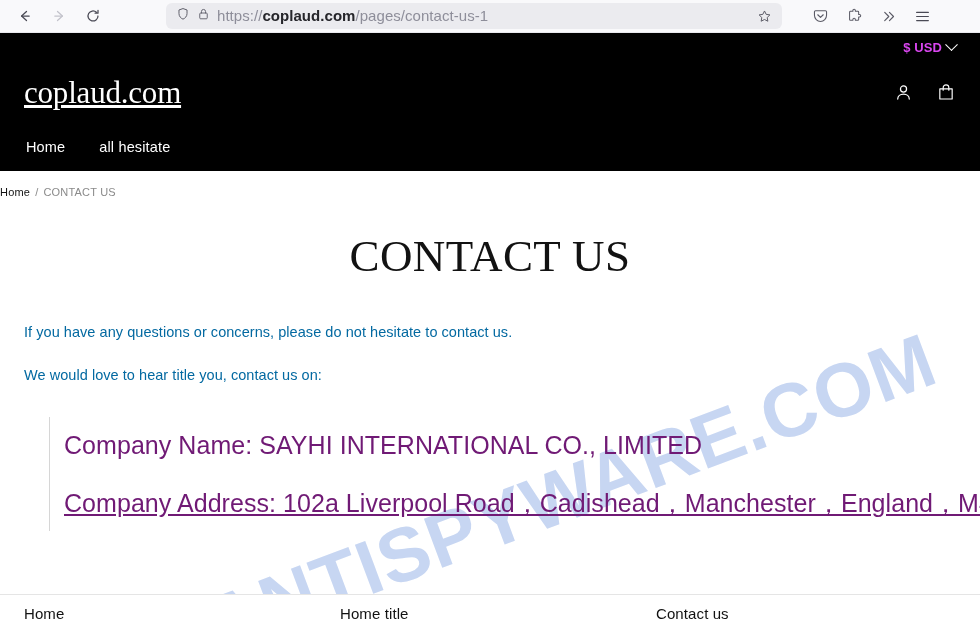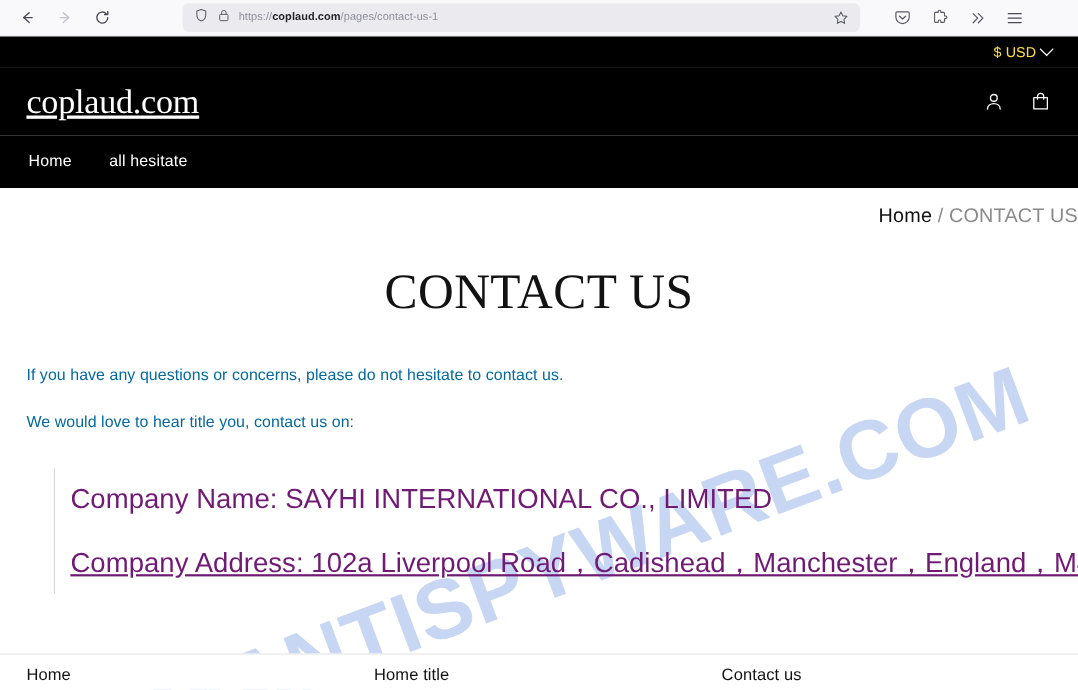--- a/index.html
+++ b/index.html
@@ -43,21 +43,21 @@
     background: #ebebef;
     border-radius: 6px;
     display: flex;
     align-items: center;
     padding: 0 6px 0 10px;
     gap: 7px;
     position: relative;
   }
   .urlbar .url-text {
     flex: 1 1 auto;
-    font-size: 10px;
+    font-size: 15px;
     color: #8e8e9a;
     white-space: nowrap;
     overflow: hidden;
     letter-spacing: 0.05px;
     line-height: 26px;
   }
   .urlbar .url-text b { color: #26262b; font-weight: 700; }
   .star-btn {
     width: 24px; height: 24px;
     display: flex; align-items: center; justify-content: center;
@@ -83,26 +83,27 @@
   }
   .topbar {
     background: #000000;
     height: 28px;
     display: flex;
     align-items: center;
     justify-content: flex-end;
     padding: 0 24px;
   }
   .currency {
-    color: #fde047;
+    color: #d946ef;
     font-size: 13px;
     display: flex;
     align-items: center;
     gap: 5px;
     letter-spacing: 0.1px;
+    font-weight: bold;
   }
   .chev {
     width: 9px; height: 9px;
     border-right: 1.3px solid #ffffff;
     border-bottom: 1.3px solid #ffffff;
     transform: rotate(45deg) translate(-2px,-2px);
   }
 
   .masthead {
     background: #000000;
@@ -162,23 +163,23 @@
     transform-origin: center center;
     pointer-events: none;
     user-select: none;
     white-space: nowrap;
     z-index: 1;
   }
 
   .content { position: relative; z-index: 2; }
 
   .breadcrumb {
-    text-align: right;
+    text-align: left;
     padding-top: 15px;
-    font-size: 18px;
+    font-size: 11px;
     letter-spacing: 0.2px;
   }
   .breadcrumb a { color: #121212; text-decoration: none; }
   .breadcrumb .sep { color: #8a8a8a; margin: 0 5px; }
   .breadcrumb .cur { color: #8a8a8a; }
 
   h1.page-title {
     text-align: center;
     font-family: "Liberation Serif", serif;
     font-weight: 400;

